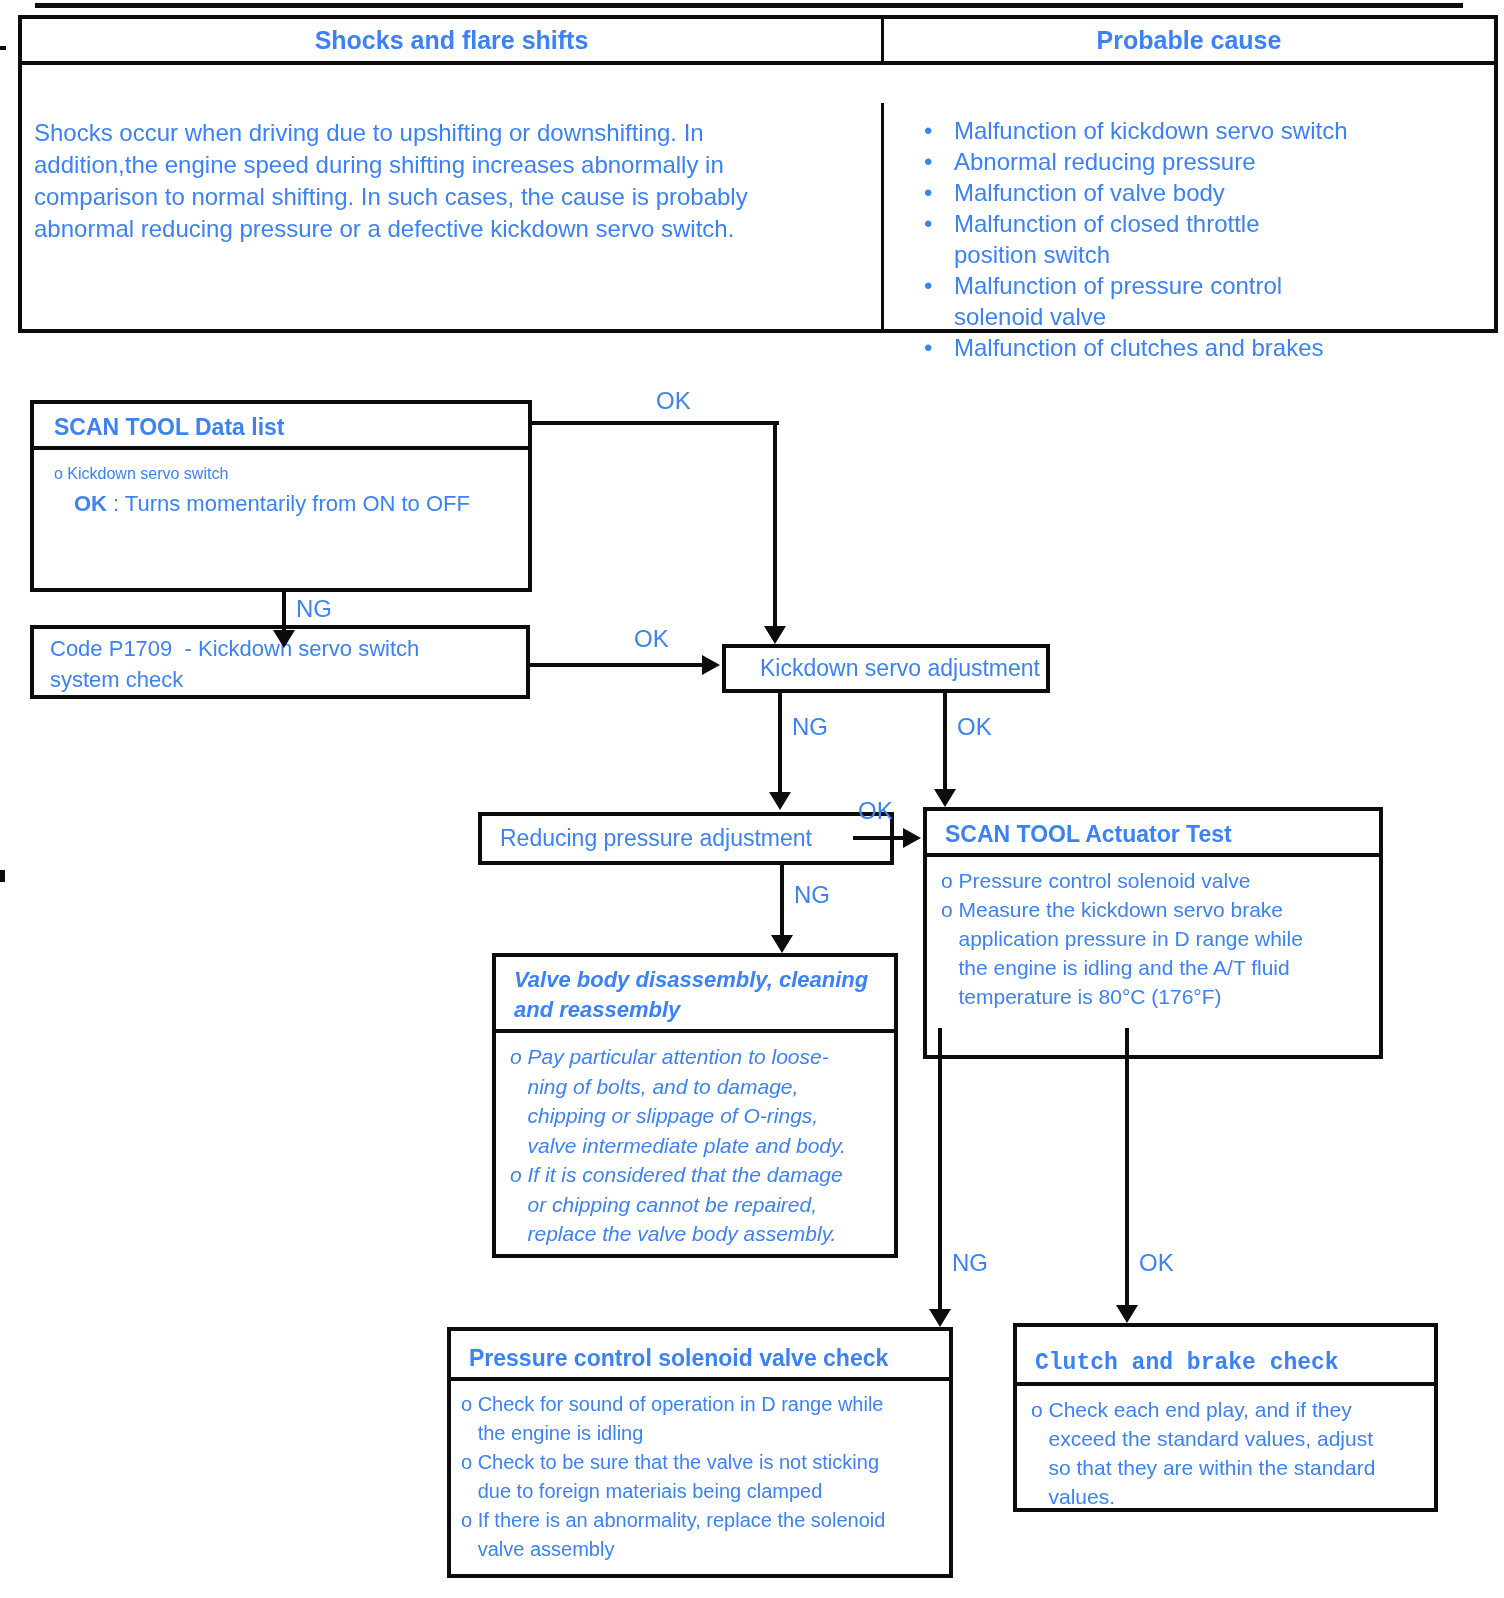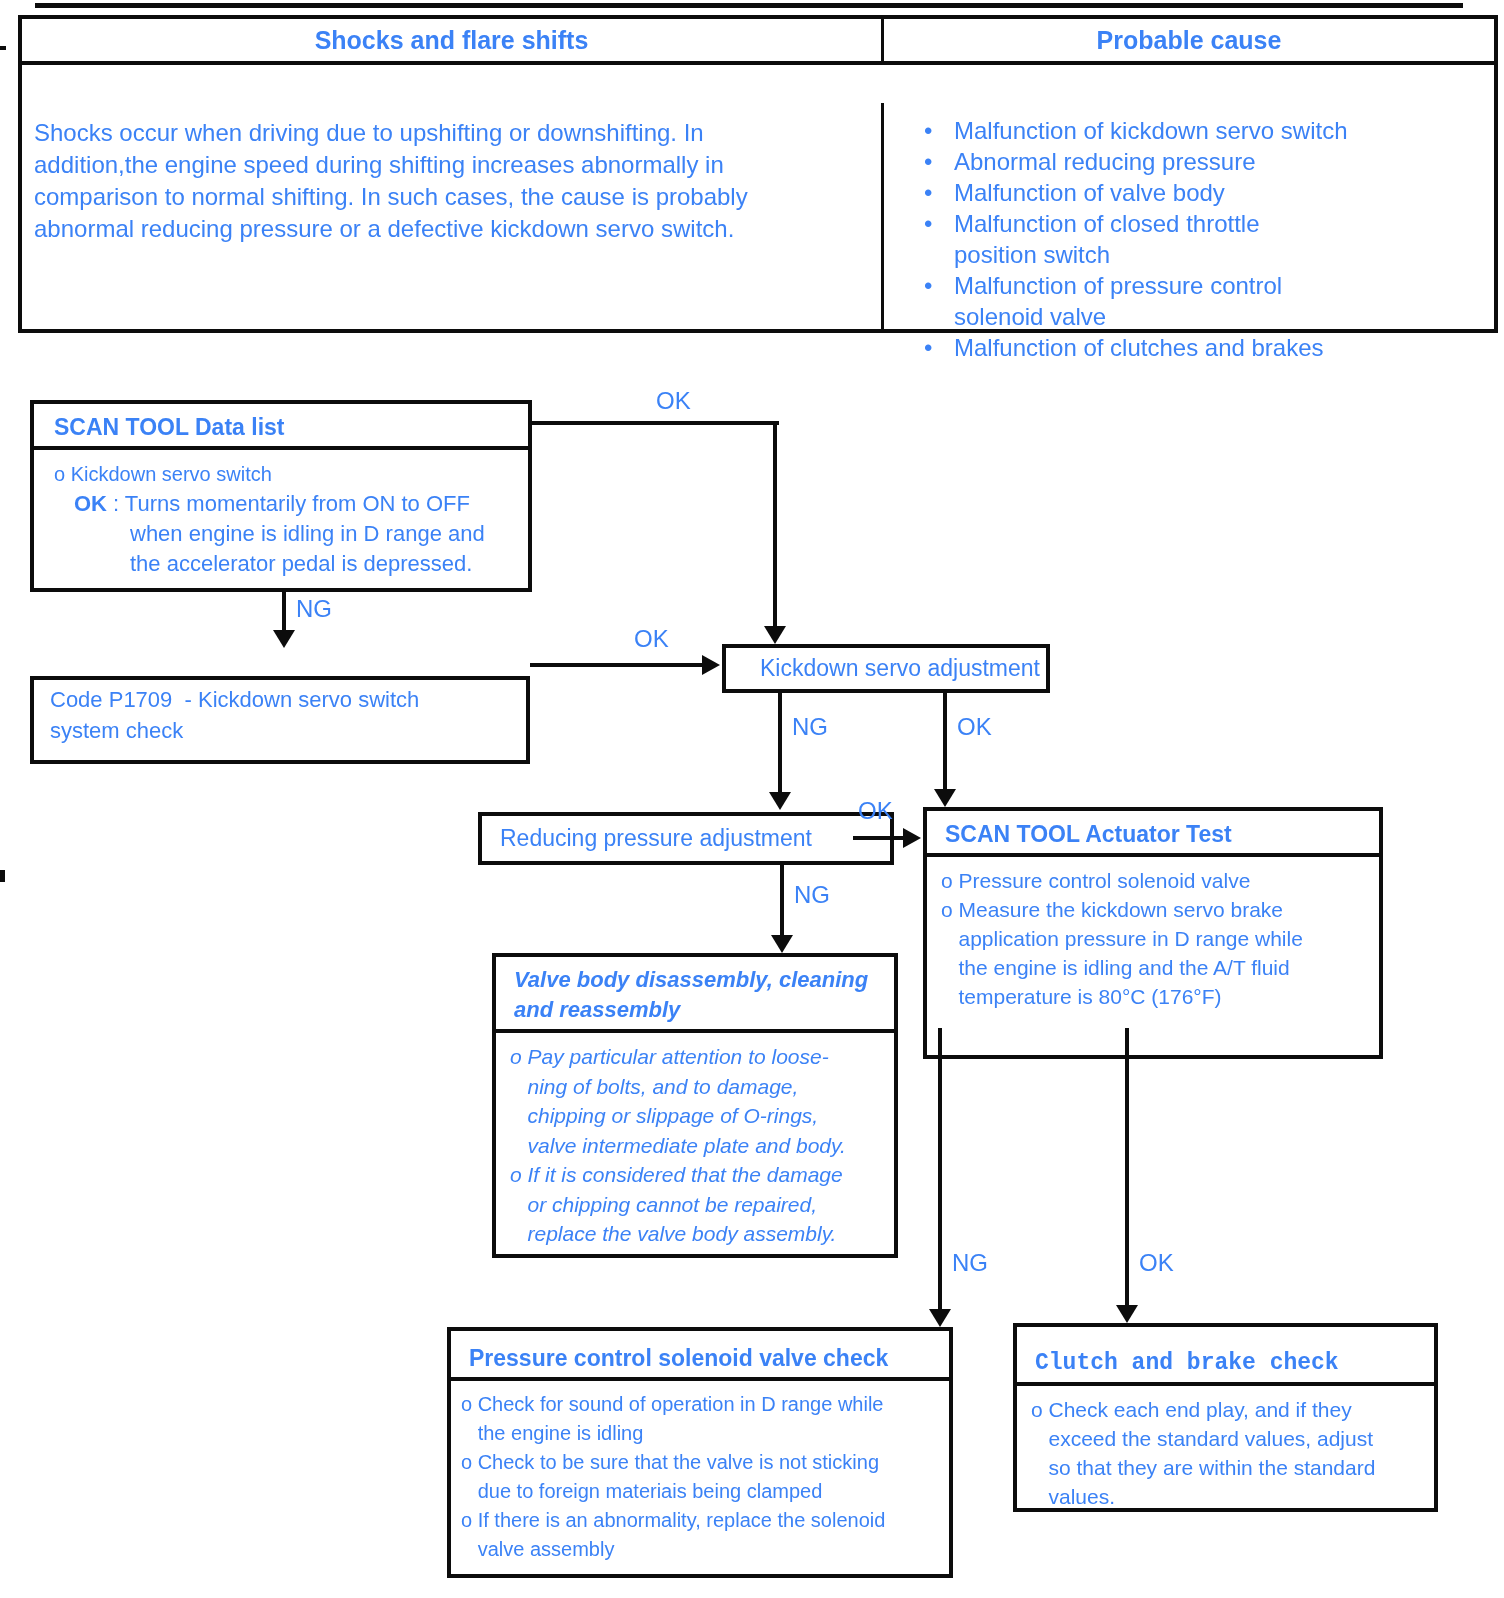--- a/index.html
+++ b/index.html
@@ -46,21 +46,21 @@
     padding:8px 6px 4px 18px; box-sizing:border-box;
   }
   .fbox-body { font-size:21px; line-height:29px; padding:9px 6px 0 14px; }
   .fbox-single {
     display:flex; align-items:center;
     font-size:23px; box-sizing:border-box;
   }
   .centered { justify-content:center;padding-left:28px; }
 
   
-  .dl-line1 { font-size:20px; line-height:30px; }
+  .dl-line1 { font-size:16px; line-height:30px; }
   .dl-okline { font-size:22px; line-height:30px; margin-left:20px; }
   .dl-okline .okb { font-weight:bold; margin-right:6px; }
   .dl-cont { font-size:22px; line-height:30px; margin-left:76px; }
 
   
   .hline, .vline { position:absolute; background:#0c0c0c; }
   .hline { height:4px; }
   .vline { width:4px; }
   .arrow-down {
     position:absolute; width:0; height:0;
@@ -126,26 +126,24 @@
     </div>
   </div>
 
   <div class="fbox" style="left:30px;top:400px;width:502px;height:192px;">
     <div class="fbox-header" style="padding-left:20px;">SCAN TOOL Data list</div>
     <div class="fbox-body" style="padding-left:20px;">
       <div class="dl-line1">o Kickdown servo switch</div>
       <div class="dl-okline">
         <span class="okb">OK</span><span>: Turns momentarily from ON to OFF</span>
       </div>
-      <div class="dl-cont ml">when engine is idling in D range and
-the accelerator pedal is depressed.</div>
     </div>
   </div>
 
-  <div class="fbox" style="left:30px;top:676px;width:500px;height:88px;">
+  <div class="fbox" style="left:30px;top:625px;width:500px;height:74px;">
     <div class="ml" style="font-size:22px;line-height:31px;padding:4px 6px 0 16px;">Code P1709&nbsp; - Kickdown servo switch
 system check</div>
   </div>
 
   <div class="fbox fbox-single centered" style="left:722px;top:644px;width:328px;height:49px;">
     <span>Kickdown servo adjustment</span>
   </div>
 
   <div class="fbox fbox-single" style="left:478px;top:812px;width:416px;height:53px;padding-left:18px;">
     <span>Reducing pressure adjustment</span>

